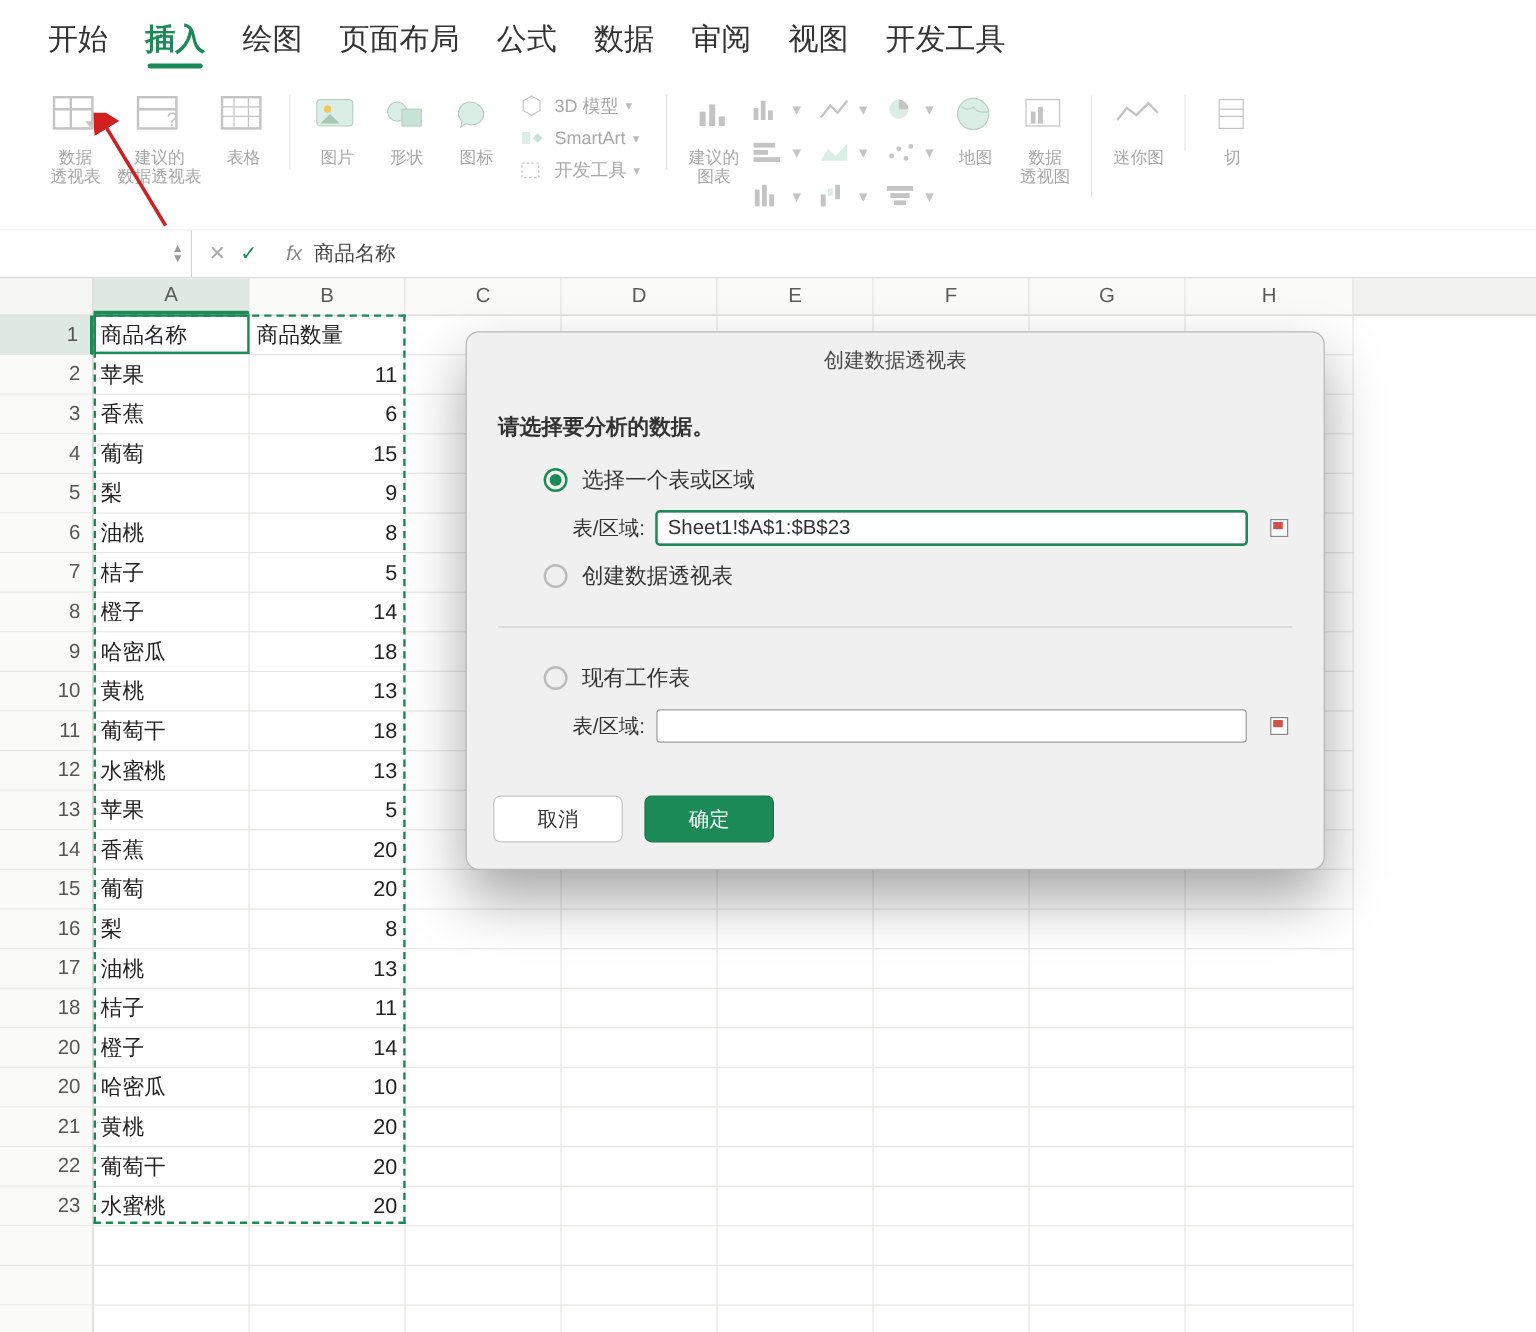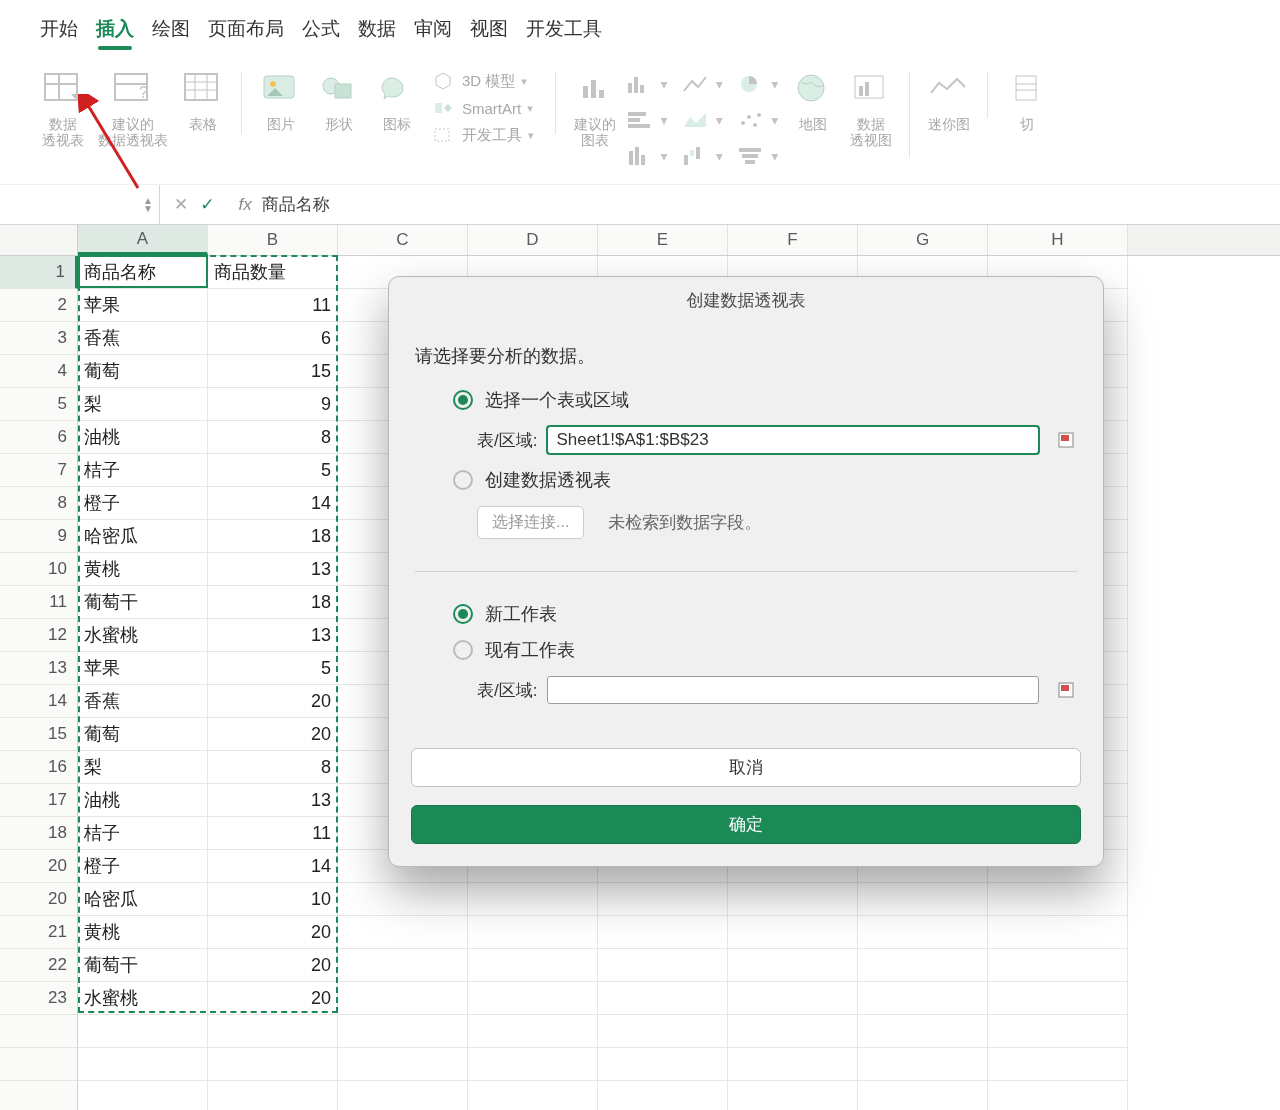--- a/index.html
+++ b/index.html
@@ -11,22 +11,22 @@
     height: 1110px;
     overflow: hidden;
     position: relative;
     color: #333;
   }
 
   
   .tabs {
     display: flex;
     padding: 16px 18px 0 40px;
-    gap: 18px;
-    font-size: 19px;
+    gap: 31px;
+    font-size: 25px;
     font-weight: 500;
   }
   .tab { position: relative; padding-bottom: 8px; cursor: pointer; }
   .tab.active { color: #1b8a56; font-weight: 600; }
   .tab.active::after {
     content: "";
     position: absolute;
     left: 2px; right: 2px; bottom: 0;
     height: 4px;
     background: #1b8a56;
@@ -192,21 +192,21 @@
     overflow: hidden;
   }
   .dlg-title {
     text-align: center;
     font-size: 17px;
     color: #4a4a4a;
     padding: 12px 0;
   }
   .dlg-body { padding: 14px 26px 8px 26px; }
   .dlg-section { padding: 6px 0 18px 0; font-size: 18px; color: #333; }
-  .dlg-section-title { font-weight: 400; margin-bottom: 14px; }
+  .dlg-section-title { font-weight: 700; margin-bottom: 14px; }
   .dlg-opt { display: flex; align-items: center; gap: 12px; padding: 6px 0 6px 38px; font-size: 18px; }
   .dlg-subrow { display: flex; align-items: center; gap: 10px; padding: 8px 0 8px 62px; font-size: 17px; }
   .radio {
     width: 20px; height: 20px;
     border-radius: 50%;
     border: 2px solid #bbb;
     display: inline-block;
     position: relative;
     flex-shrink: 0;
   }
@@ -240,24 +240,22 @@
     border: 1px solid #ccc;
     color: #999;
     font-size: 16px;
     padding: 5px 14px;
     border-radius: 5px;
     margin-right: 14px;
   }
   .dlg-hr { border: none; border-top: 1px solid #d0d0d0; margin: 6px 0 18px 0; }
   .dlg-footer {
     display: flex;
-    justify-content: flex-end;
     gap: 18px;
     padding: 10px 22px 22px 22px;
-    flex-direction: column;
   }
   .dlg-btn {
     min-width: 108px;
     padding: 7px 0;
     text-align: center;
     border-radius: 6px;
     font-size: 17px;
     border: 1px solid #c4c4c4;
     background: #fff;
     cursor: pointer;
@@ -826,31 +824,23 @@
           <svg width="18" height="18" viewBox="0 0 18 18">
               <rect x="2" y="2" width="14" height="14" fill="#fff" stroke="#888"></rect>
               <rect x="4" y="4" width="8" height="6" fill="#d0504a"></rect>
             </svg>
         </span>
       </div>
       <div class="dlg-opt">
         <span class="radio"></span>
         <span>创建数据透视表</span>
       </div>
-      <div class="dlg-subrow">
-        <button class="dlg-disabled-btn">选择连接...</button>
-        <span style="color:#666">未检索到数据字段。</span>
-      </div>
     </div>
     <hr class="dlg-hr">
     <div class="dlg-section">
-      <div class="dlg-opt">
-        <span class="radio checked"></span>
-        <span>新工作表</span>
-      </div>
       <div class="dlg-opt">
         <span class="radio"></span>
         <span>现有工作表</span>
       </div>
       <div class="dlg-subrow">
         <span>表/区域:</span>
         <input class="dlg-input unfocused" style="">
         <span class="collapse-icon">
           <svg width="18" height="18" viewBox="0 0 18 18">
               <rect x="2" y="2" width="14" height="14" fill="#fff" stroke="#888"></rect>

